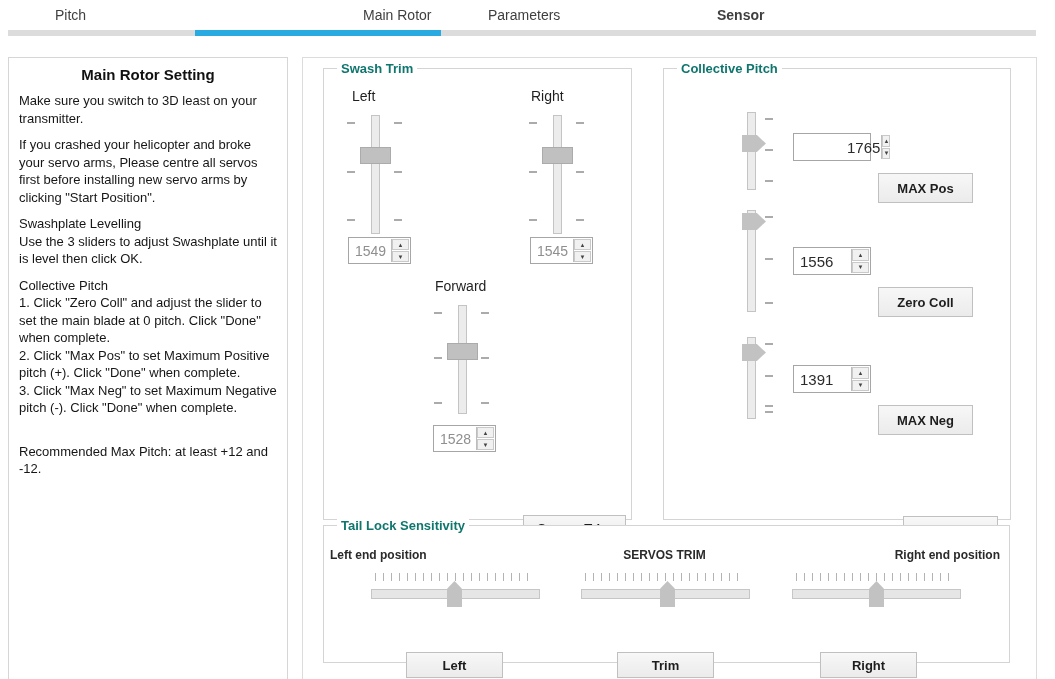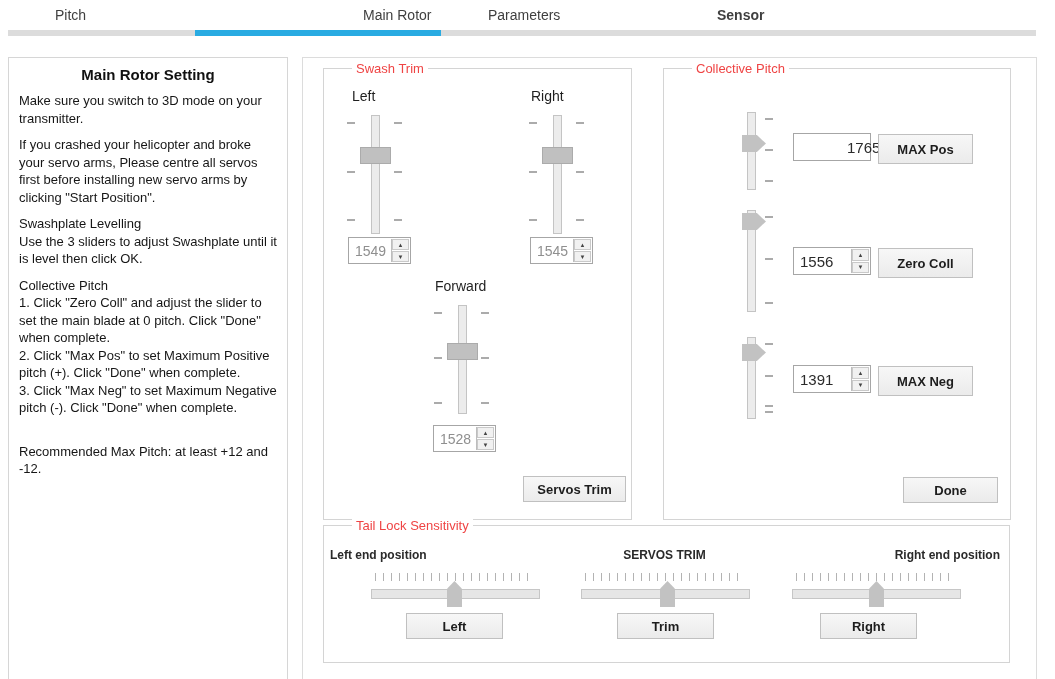--- a/index.html
+++ b/index.html
@@ -9,22 +9,22 @@
   }
   .abs{position:absolute;}
   
   .tab{font-size:14px;color:#3f3f3f;cursor:default;}
   .tab-rail{background:#dcdcdc;}
   .tab-accent{background:#29abe2;}
   
   .panel{border:1px solid #d6d6d6;background:#fff;}
   .groupbox{border:1px solid #d4d4d4;background:#fff;}
   .legend{
-    position:absolute;top:-8px;left:28px;background:#fff;padding:0 4px;
-    font-size:13px;color:#ef4444;white-space:nowrap;
+    position:absolute;top:-8px;left:13px;background:#fff;padding:0 4px;
+    font-size:13px;color:#0f766e;white-space:nowrap;font-weight:bold;
   }
   
   .lp-title{font-size:15px;font-weight:bold;text-align:center;color:#111;margin:8px 0 4px 0;}
   .lp-p{
     font-size:13px;line-height:17.5px;color:#161616;margin:9px 10px 0 10px;
     white-space:pre-line;
   }
   .lp-gap{margin-top:26px;}
   
   .vtrack{width:7px;background:#ececec;border:1px solid #c4c4c4;}
@@ -53,39 +53,39 @@
   .spincol{width:17px;display:flex;flex-direction:column;border-left:1px solid #bdbdbd;margin:1px;}
   .spinbtn{
     flex:1;display:flex;align-items:center;justify-content:center;
     background:#f1f1f1;border:1px solid #c9c9c9;font-size:6px;color:#444;cursor:default;
   }
   .spinbtn + .spinbtn{margin-top:1px;}
   
   .btn{
     display:flex;align-items:center;justify-content:center;box-sizing:border-box;
     background:linear-gradient(#f7f7f7,#ebebeb);border:1px solid #c0c0c0;
-    font-size:13px;font-weight:bold;color:#1d1d1d;cursor:default;
+    font-size:13px;font-weight:bold;color:#1d1d1d;cursor:default;margin-top:39px;
   }
   
   .ctl-label{font-size:14px;color:#1f1f1f;}
   .tail-label{font-size:12px;font-weight:bold;color:#2a2a2a;white-space:nowrap;}
 </style>
 </head>
 <body>
 
 <div class="abs tab" style="left:55px;top:7px;">Pitch</div>
 <div class="abs tab" style="left:363px;top:7px;">Main Rotor</div>
 <div class="abs tab" style="left:488px;top:7px;">Parameters</div>
 <div class="abs tab" style="left:717px;top:7px;font-weight:bold;">Sensor</div>
 <div class="abs tab-rail" style="left:8px;top:30px;width:1028px;height:6px;"></div>
 <div class="abs tab-accent" style="left:195px;top:30px;width:246px;height:6px;"></div>
 
 <div class="abs panel" style="left:8px;top:57px;width:278px;height:660px;">
   <div class="lp-title">Main Rotor Setting</div>
-  <p class="lp-p">Make sure you switch to 3D mode on your transmitter.</p>
+  <p class="lp-p">Make sure you switch to 3D least on your transmitter.</p>
   <p class="lp-p">If you crashed your helicopter and broke your servo arms, Please centre all servos first before installing new servo arms by clicking "Start Position".</p>
   <p class="lp-p">Swashplate Levelling
 Use the 3 sliders to adjust Swashplate until it is level then click OK.</p>
   <p class="lp-p">Collective Pitch
 1. Click "Zero Coll" and adjust the slider to set the main blade at 0 pitch. Click "Done" when complete.
 2. Click "Max Pos" to set Maximum Positive pitch (+). Click "Done" when complete.
 3. Click "Max Neg" to set Maximum Negative pitch (-). Click "Done" when complete.</p>
   <p class="lp-p lp-gap">Recommended Max Pitch: at least +12 and -12.</p>
 </div>
 

